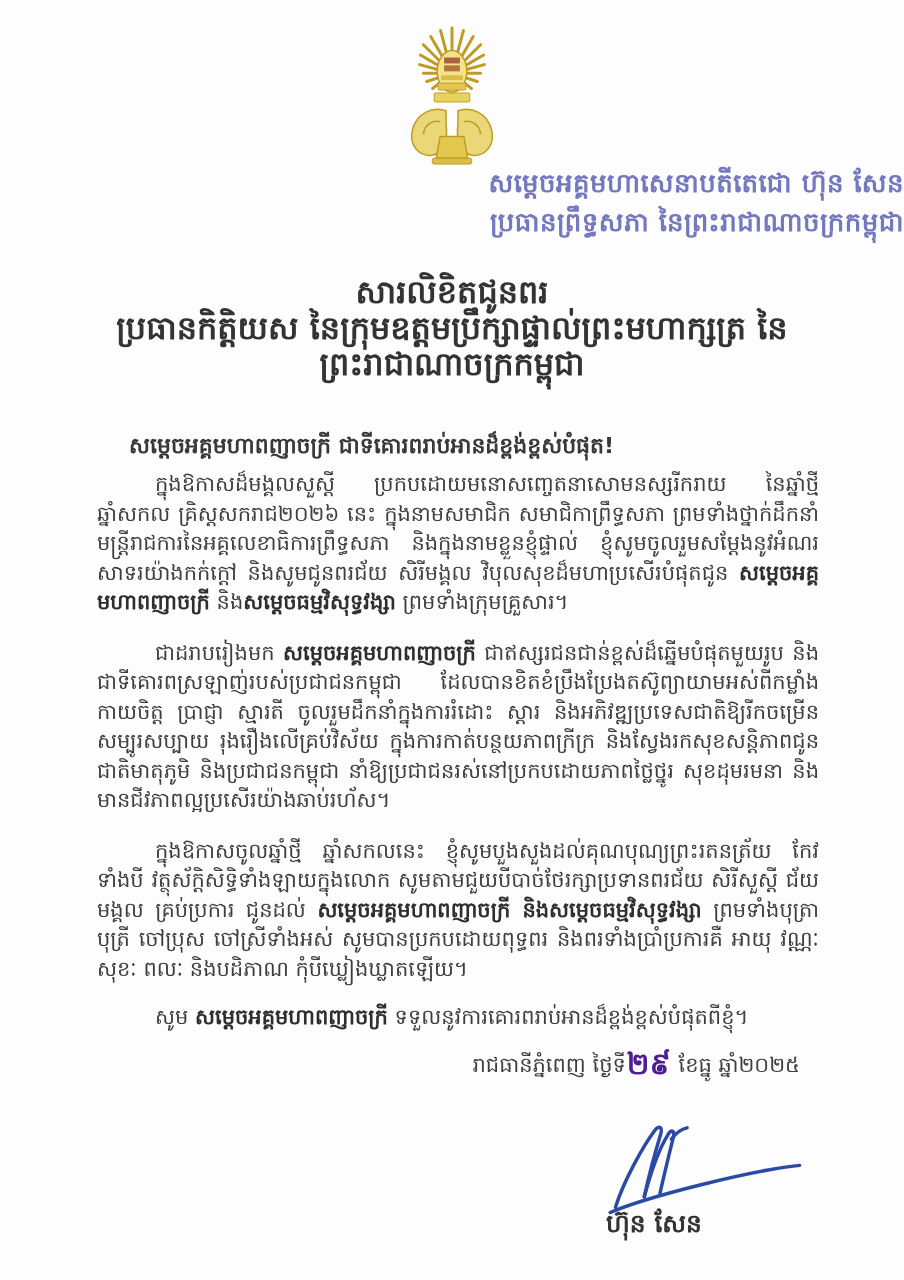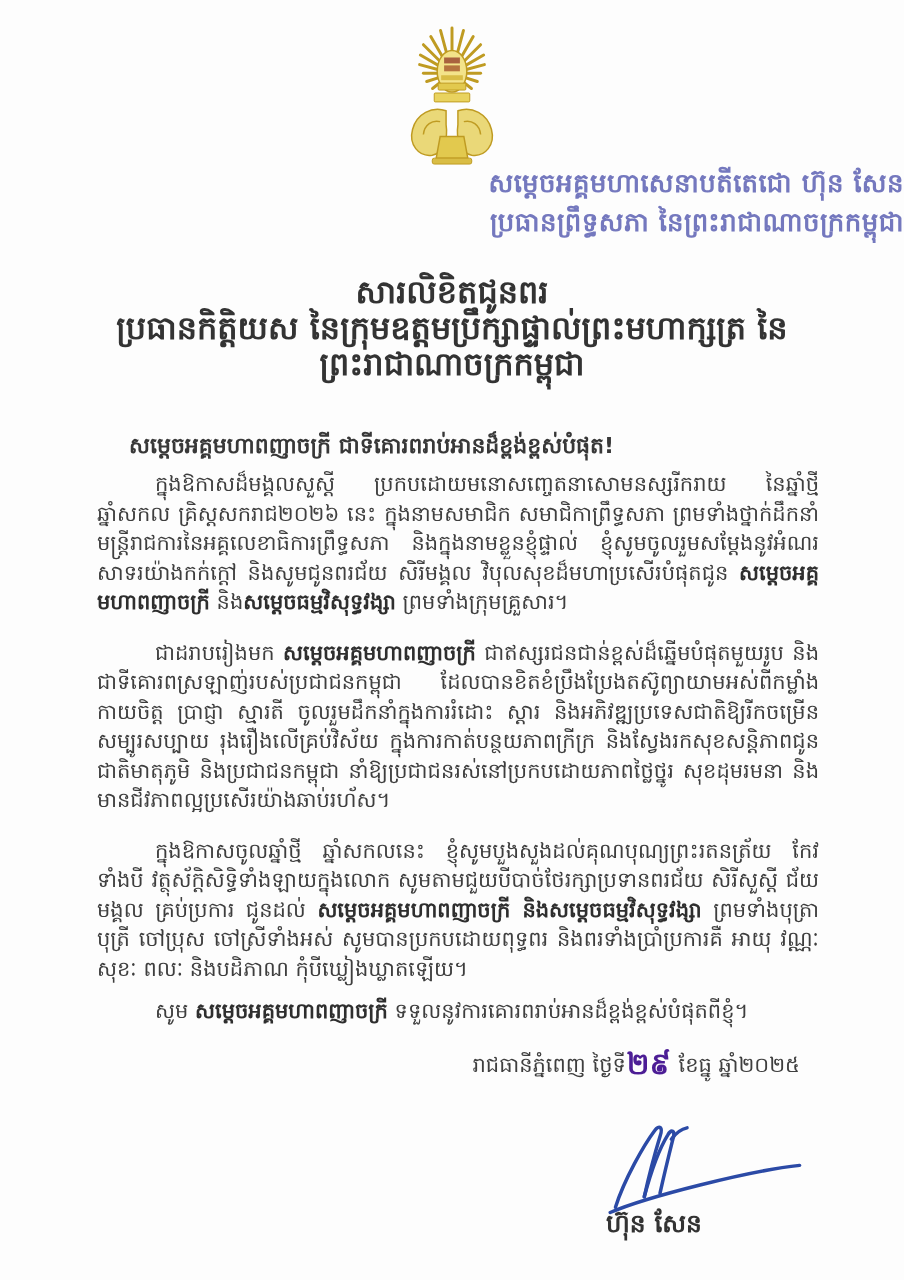--- a/index.html
+++ b/index.html
@@ -32,21 +32,21 @@
     position:absolute;top:432px;left:97px;width:722px;
     font-weight:bold;font-size:22px;color:#383838;margin-left:32px;
   }
   
   .body-text{
     position:absolute;top:470px;left:97px;width:722px;
     font-size:21px;line-height:29.5px;text-align:justify;
   }
   .body-text p{margin:0;text-indent:58px;}
   .body-text p + p{margin-top:21px;}
-  .body-text .closing{margin-top:13px;}
+  .body-text .closing{margin-top:19px;}
   b.honorific{color:#2e2e2e;}
   
   .dateline{
     position:absolute;top:1044px;right:104px;width:560px;
     text-align:right;font-size:21px;line-height:35px;color:#3e3e3e;
   }
   .day-handwritten{
     color:#4c1d95;font-weight:bold;font-size:30px;
     display:inline-block;transform:translateY(2px);
     padding:0 1px;

